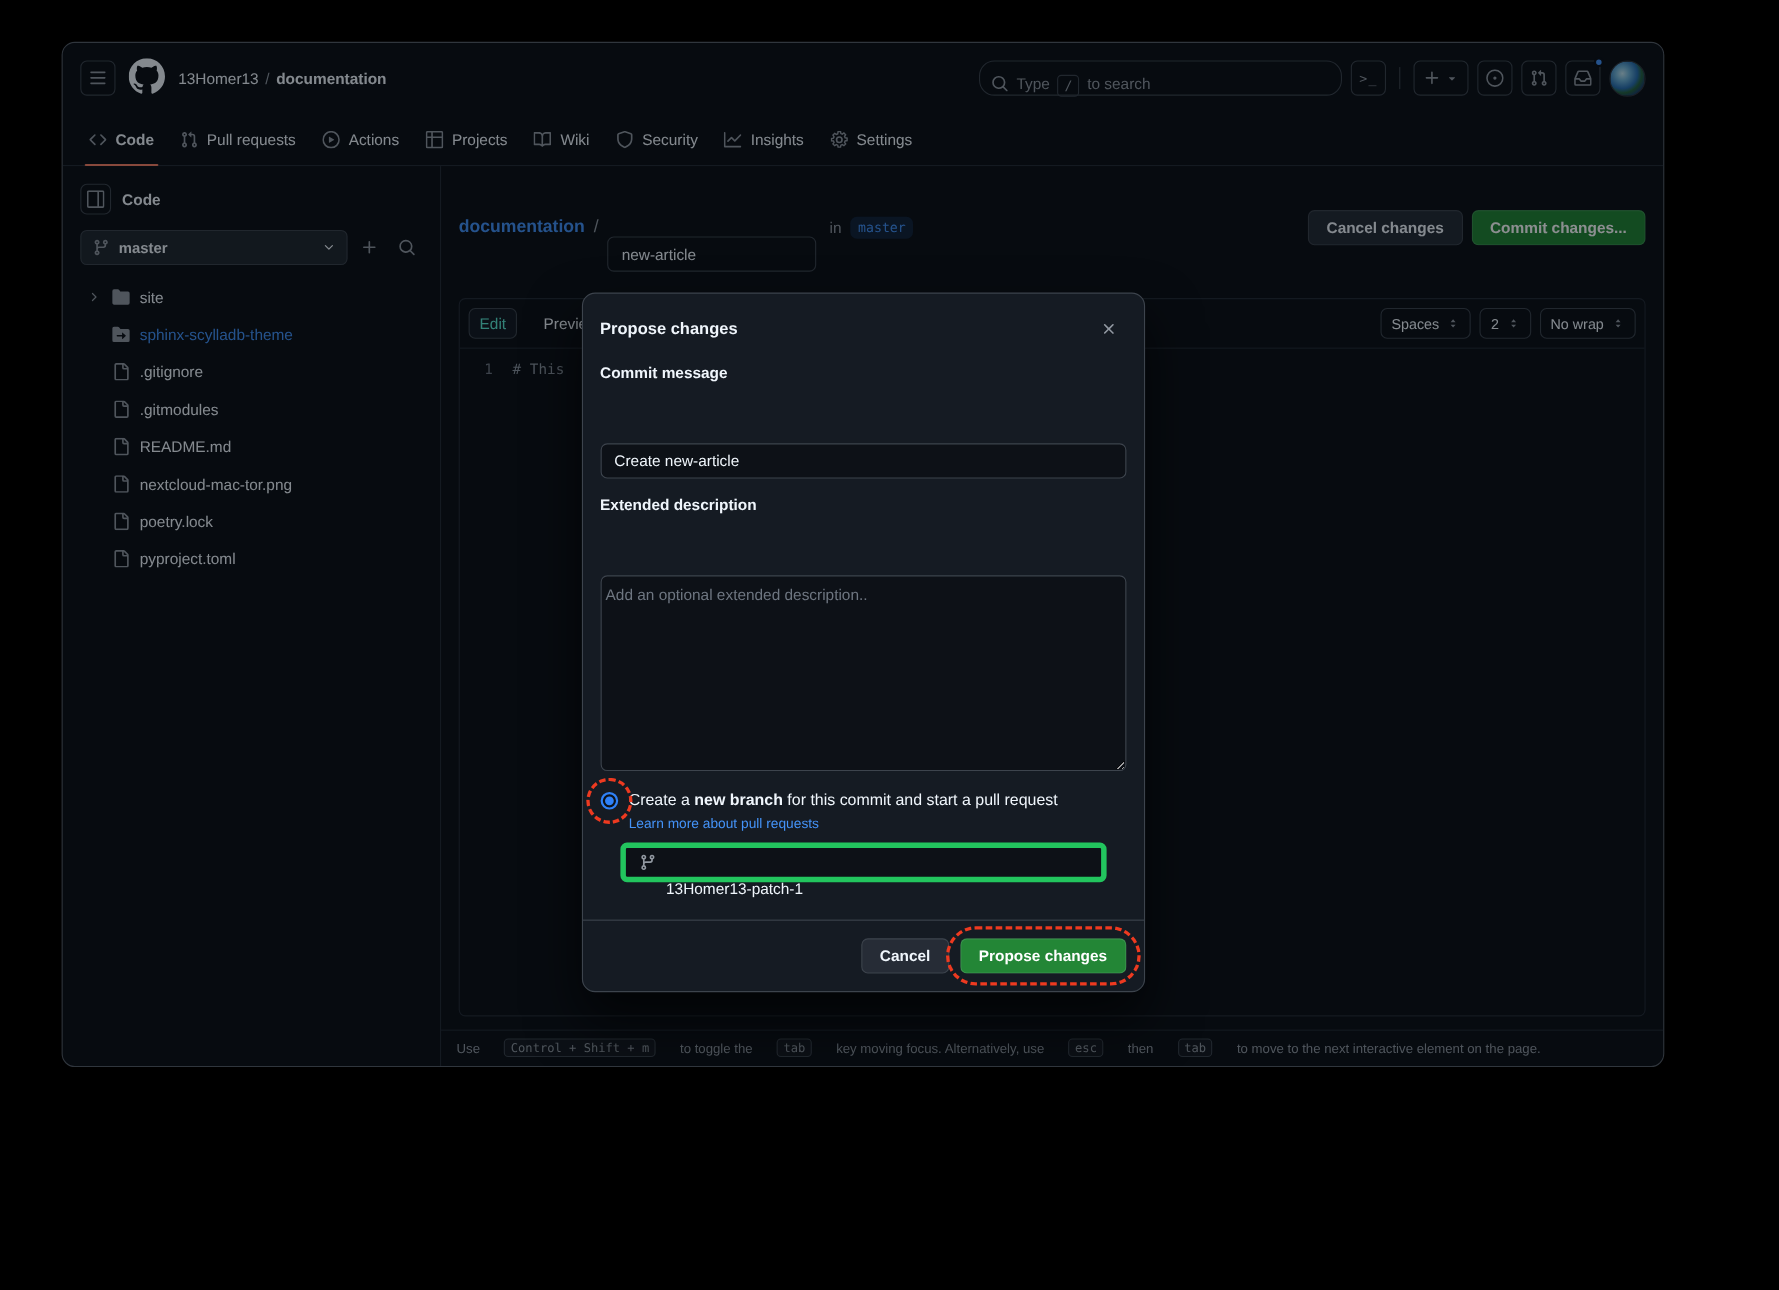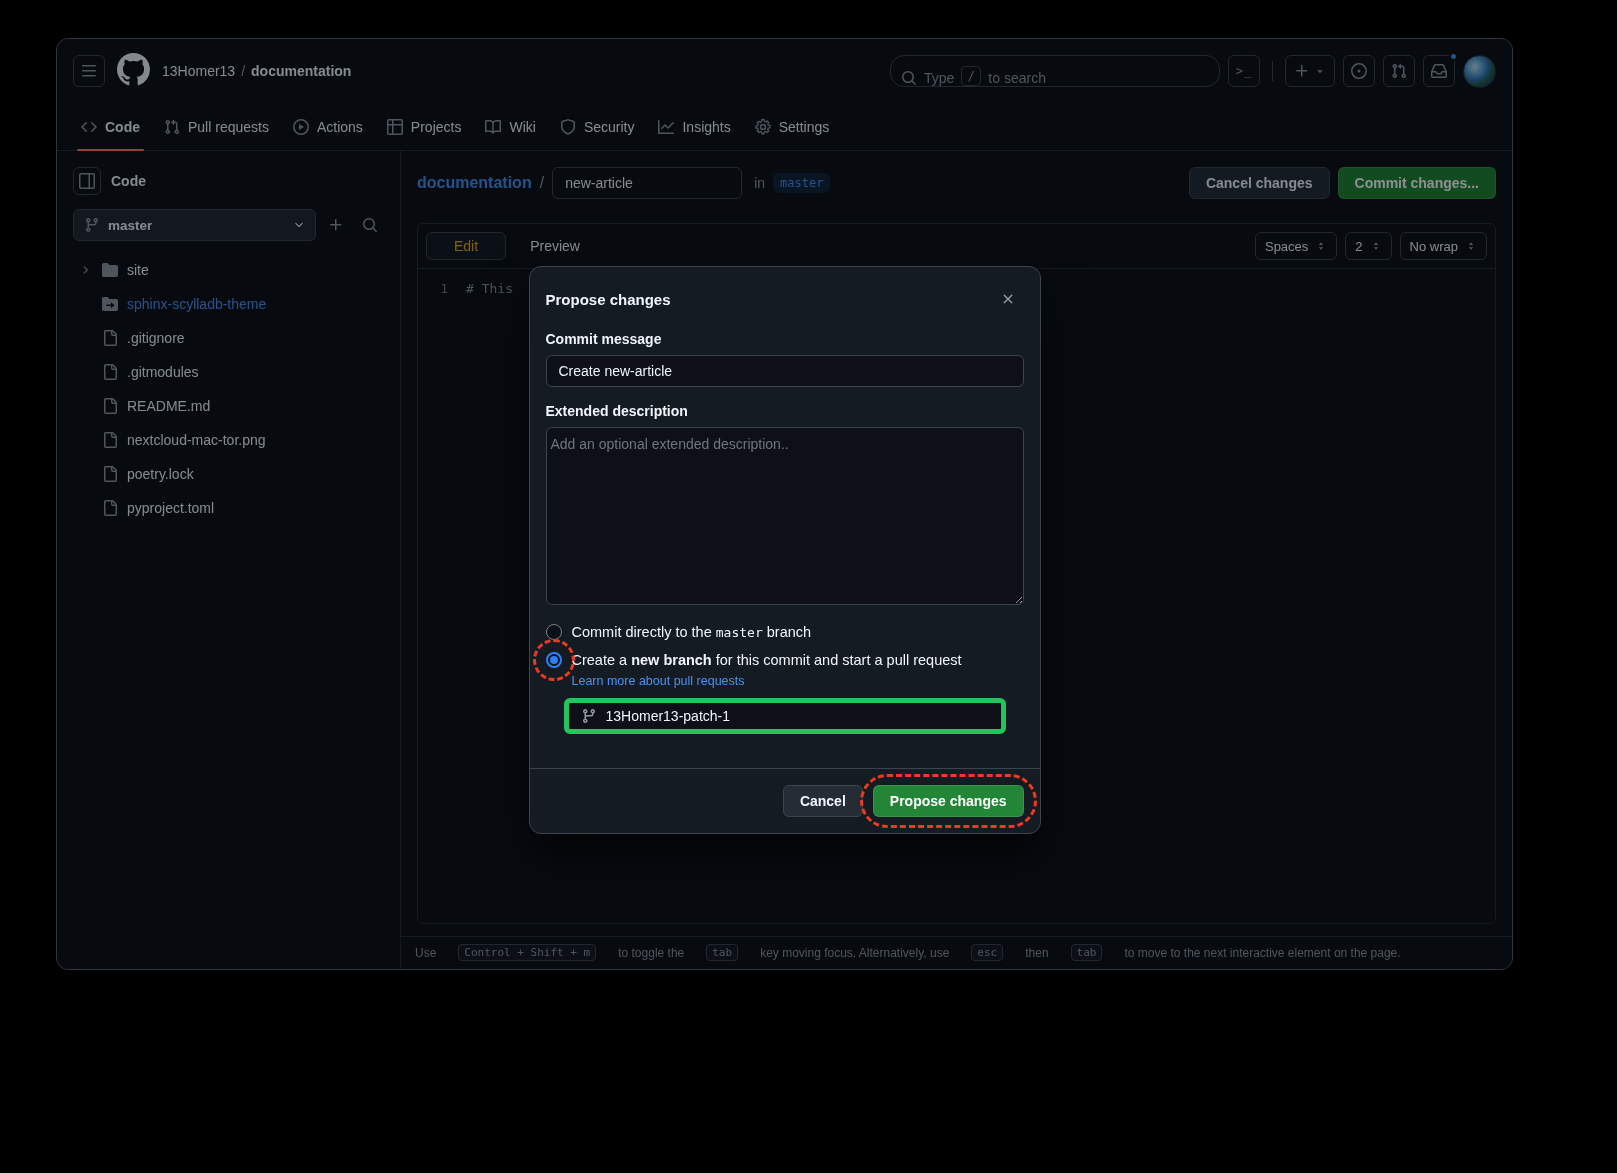--- a/index.html
+++ b/index.html
@@ -4,21 +4,21 @@
 <style>
   * { margin:0; padding:0; box-sizing:border-box; }
   html,body { background:#000; }
   body {
     width:1617px; height:1173px; position:relative; overflow:hidden;
     font-family:"Liberation Sans", sans-serif; font-size:14px; color:#f0f6fc;
     -webkit-font-smoothing:antialiased;
   }
   a { color:inherit; text-decoration:none; }
   button { font:inherit; color:inherit; background:none; border:none; cursor:pointer; }
-  input, textarea { font:inherit; }
+  input, textarea { font:inherit;margin-top:48px; }
 
   .window {
     position:absolute; left:56px; top:38px; width:1457px; height:932px;
     background:#0d1117; border:1px solid #30363d; border-radius:12px;
     overflow:hidden; display:flex; flex-direction:column;
   }
 
   
   .oct { width:16px; height:16px; fill:currentColor; flex:none; display:block; }
   .oct12 { width:12px; height:12px; fill:currentColor; flex:none; display:block; }
@@ -30,21 +30,21 @@
     width:32px; height:32px; border:1px solid #3d444d; border-radius:6px;
     display:inline-flex; align-items:center; justify-content:center; color:#9198a1; flex:none;
   }
   .icon-btn.wide { width:auto; padding:0 8px; gap:4px; }
   .crumbs { display:flex; align-items:center; gap:6px; font-size:14px; color:#f0f6fc; white-space:nowrap; }
   .crumbs .sep { color:#9198a1; }
   .crumbs .repo { font-weight:700; }
   .header-right { margin-left:auto; display:flex; align-items:center; gap:8px; }
   .search-box {
     width:330px; height:32px; border:1px solid #3d444d; border-radius:14px;
-    display:flex; align-items:flex-end; gap:7px; padding:0 10px; color:#9198a1; cursor:text;
+    display:flex; align-items:flex-start; gap:7px; padding:12px 10px; color:#9198a1; cursor:text;
   }
   .slash-kbd {
     width:20px; height:20px; border:1px solid #3d444d; border-radius:4px;
     display:inline-flex; align-items:center; justify-content:center;
     font-family:"DejaVu Sans Mono", monospace; font-size:12px; color:#9198a1;
   }
   .terminal-btn { font-family:"DejaVu Sans Mono", monospace; font-size:12px; letter-spacing:1px; }
   .vdiv { width:1px; height:20px; background:#3d444d; margin:0 4px; flex:none; }
   .inbox-wrap { position:relative; }
   .notif-dot {
@@ -119,21 +119,21 @@
   .file-row .spacer { flex:1; }
   .btn {
     height:32px; padding:0 16px; border-radius:6px; font-size:14px; font-weight:600;
     display:inline-flex; align-items:center; justify-content:center; white-space:nowrap;
   }
   .btn-default { background:#262c36; border:1px solid #3d444d; color:#f0f6fc; }
   .btn-primary { background:#238636; border:1px solid rgba(240,246,252,0.12); color:#ffffff; }
 
   .editor { border:1px solid #262c36; border-radius:6px; flex:1; margin:24px 0 12px; display:flex; flex-direction:column; min-height:0; }
   .editor-head { display:flex; align-items:center; padding:8px; gap:8px; border-bottom:1px solid #262c36; }
-  .tab-edit { padding:5px 27px; border:1px solid #3d444d; border-radius:6px; background:#151b23; color:#eab308; font-size:14px; }
+  .tab-edit { padding:5px 9px; border:1px solid #3d444d; border-radius:6px; background:#151b23; color:#5eead4; font-size:14px; }
   .tab-preview { padding:6px 16px; color:#f0f6fc; font-size:14px; }
   .editor-head .spacer { flex:1; }
   .mini-select {
     display:inline-flex; align-items:center; gap:7px; height:28px; padding:0 9px;
     border:1px solid #3d444d; border-radius:6px; color:#f0f6fc; font-size:13px;
   }
   .mini-select .oct12 { color:#9198a1; }
   .editor-body { flex:1; padding:10px 0; font-family:"DejaVu Sans Mono", monospace; font-size:13px; cursor:text; }
   .code-line { display:flex; line-height:20px; }
   .gutter { width:48px; text-align:right; padding-right:18px; color:#6e7681; flex:none; }
@@ -479,28 +479,20 @@
           </svg>
       </button>
     </div>
     <div class="modal-body">
       <label class="form-label first">Commit message</label>
       <input class="text-input" value="Create new-article" style="">
 
       <label class="form-label">Extended description</label>
       <textarea class="textarea" placeholder="Add an optional extended description.." style=""></textarea>
 
-      <div class="radio-row">
-        <span class="radio"></span>
-        <span class="radio-label">
-          <span>Commit directly to the</span>
-          <span class="mono-inline">master</span>
-          <span>branch</span>
-        </span>
-      </div>
 
       <div class="radio-row">
         <span class="annotate-wrap">
           <span class="radio checked"></span>
           <span class="annotation ann-radio"></span>
         </span>
         <span class="radio-label">
           <span>Create a</span>
           <strong>new branch</strong>
           <span>for this commit and start a pull request</span>

